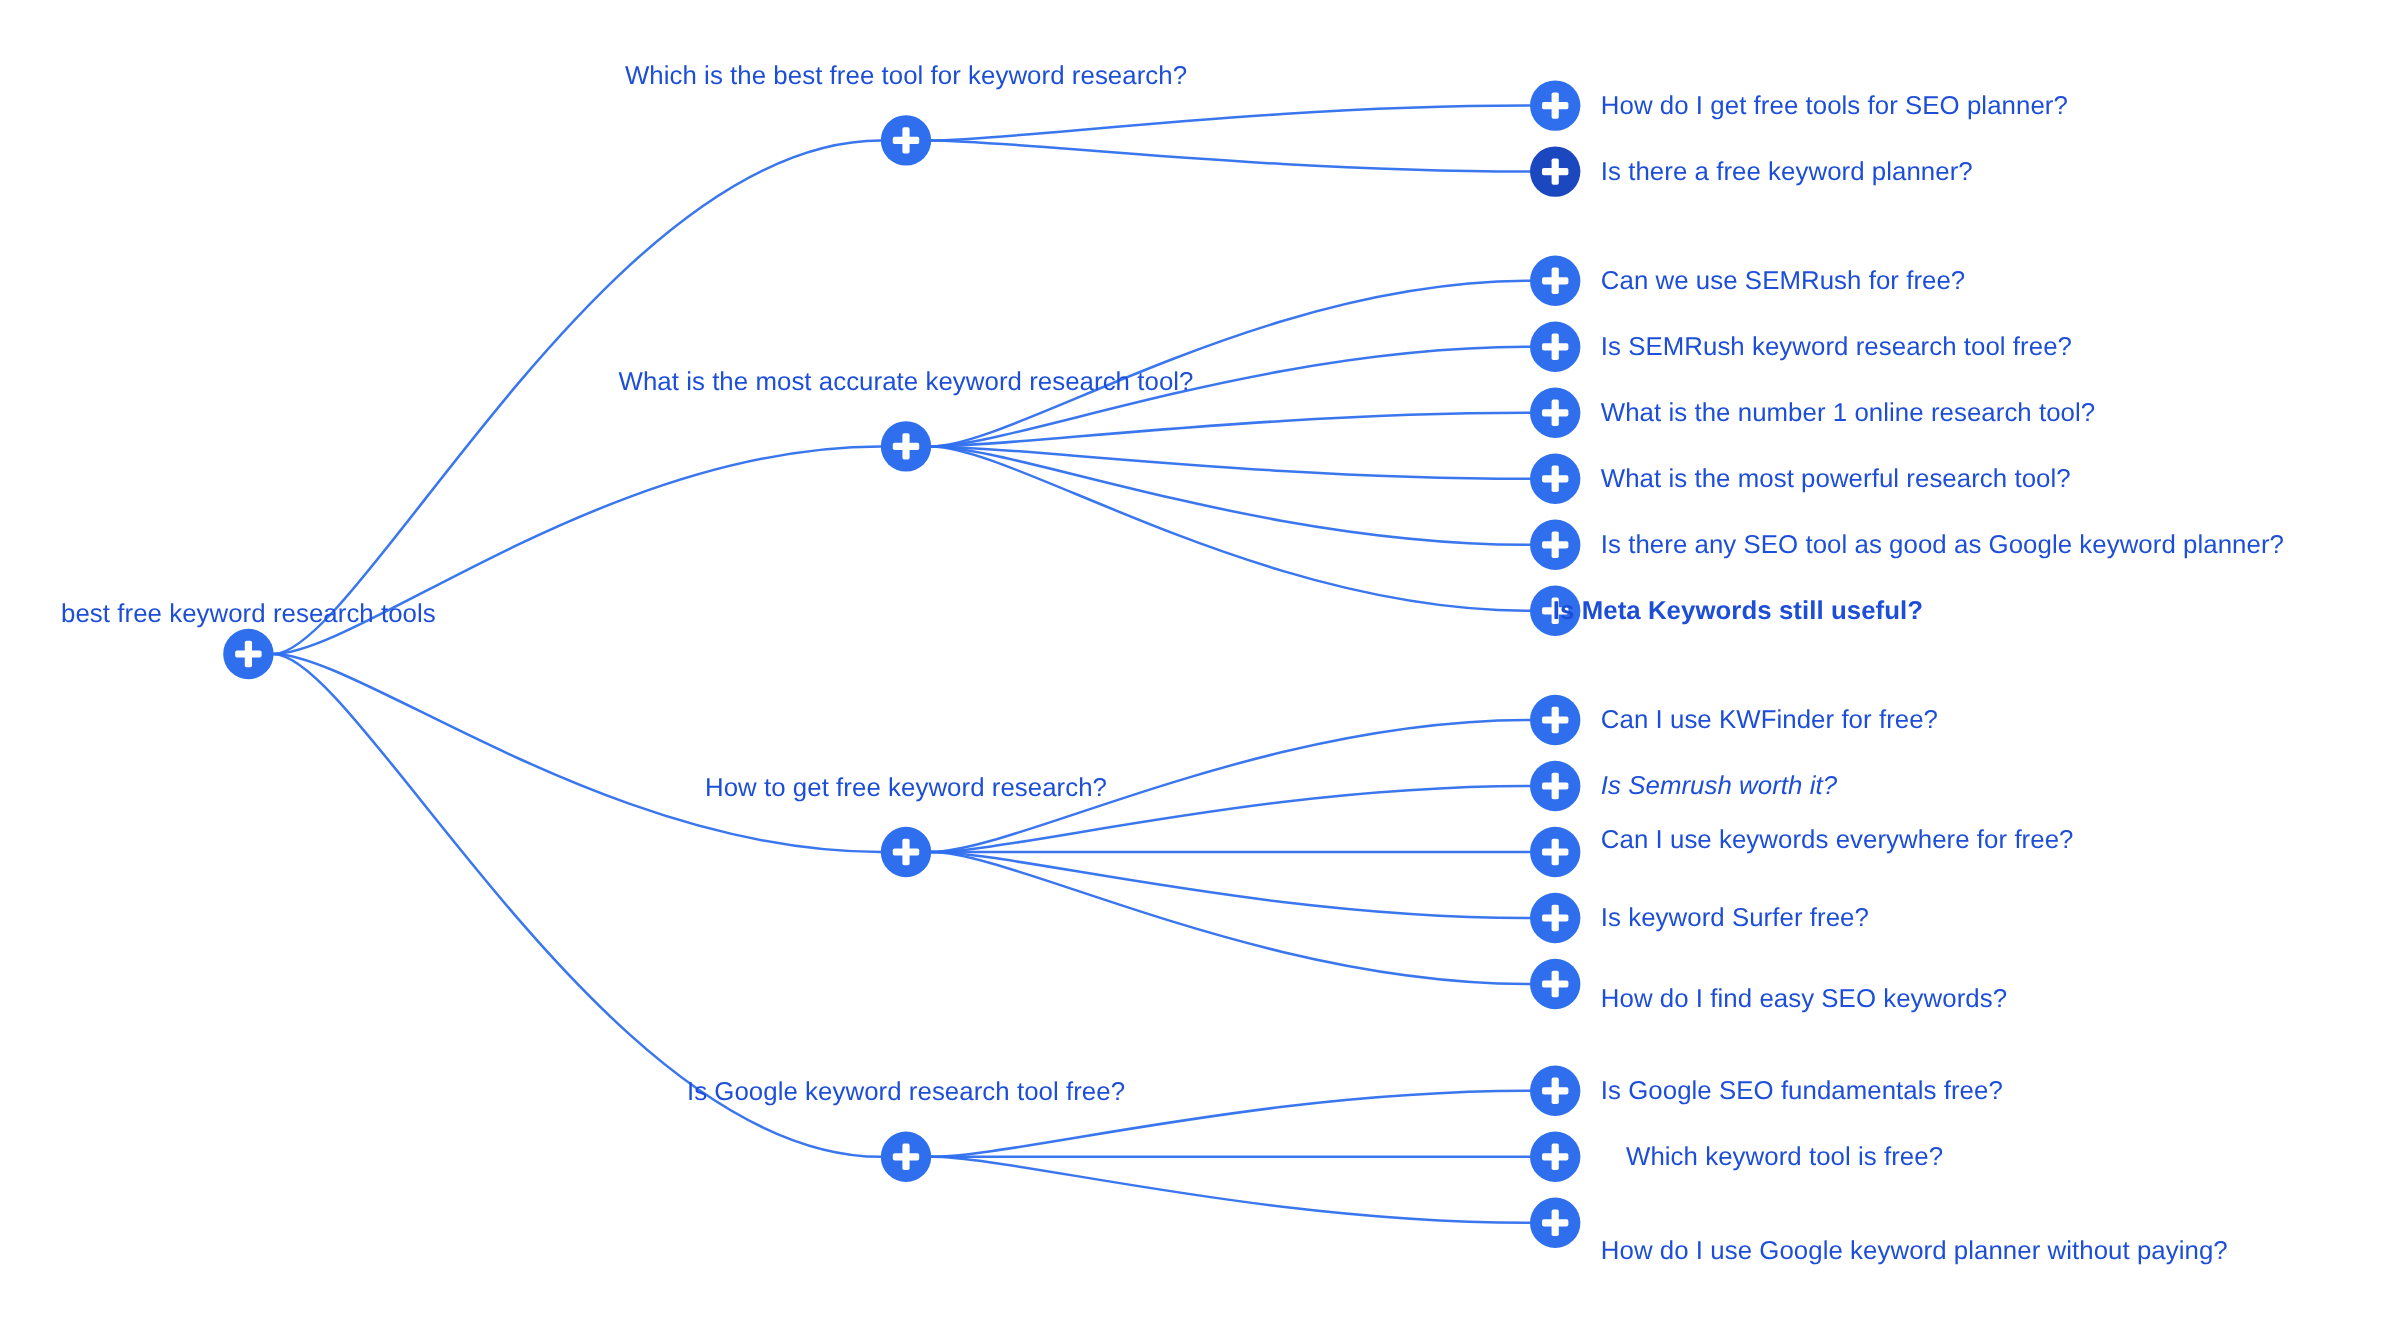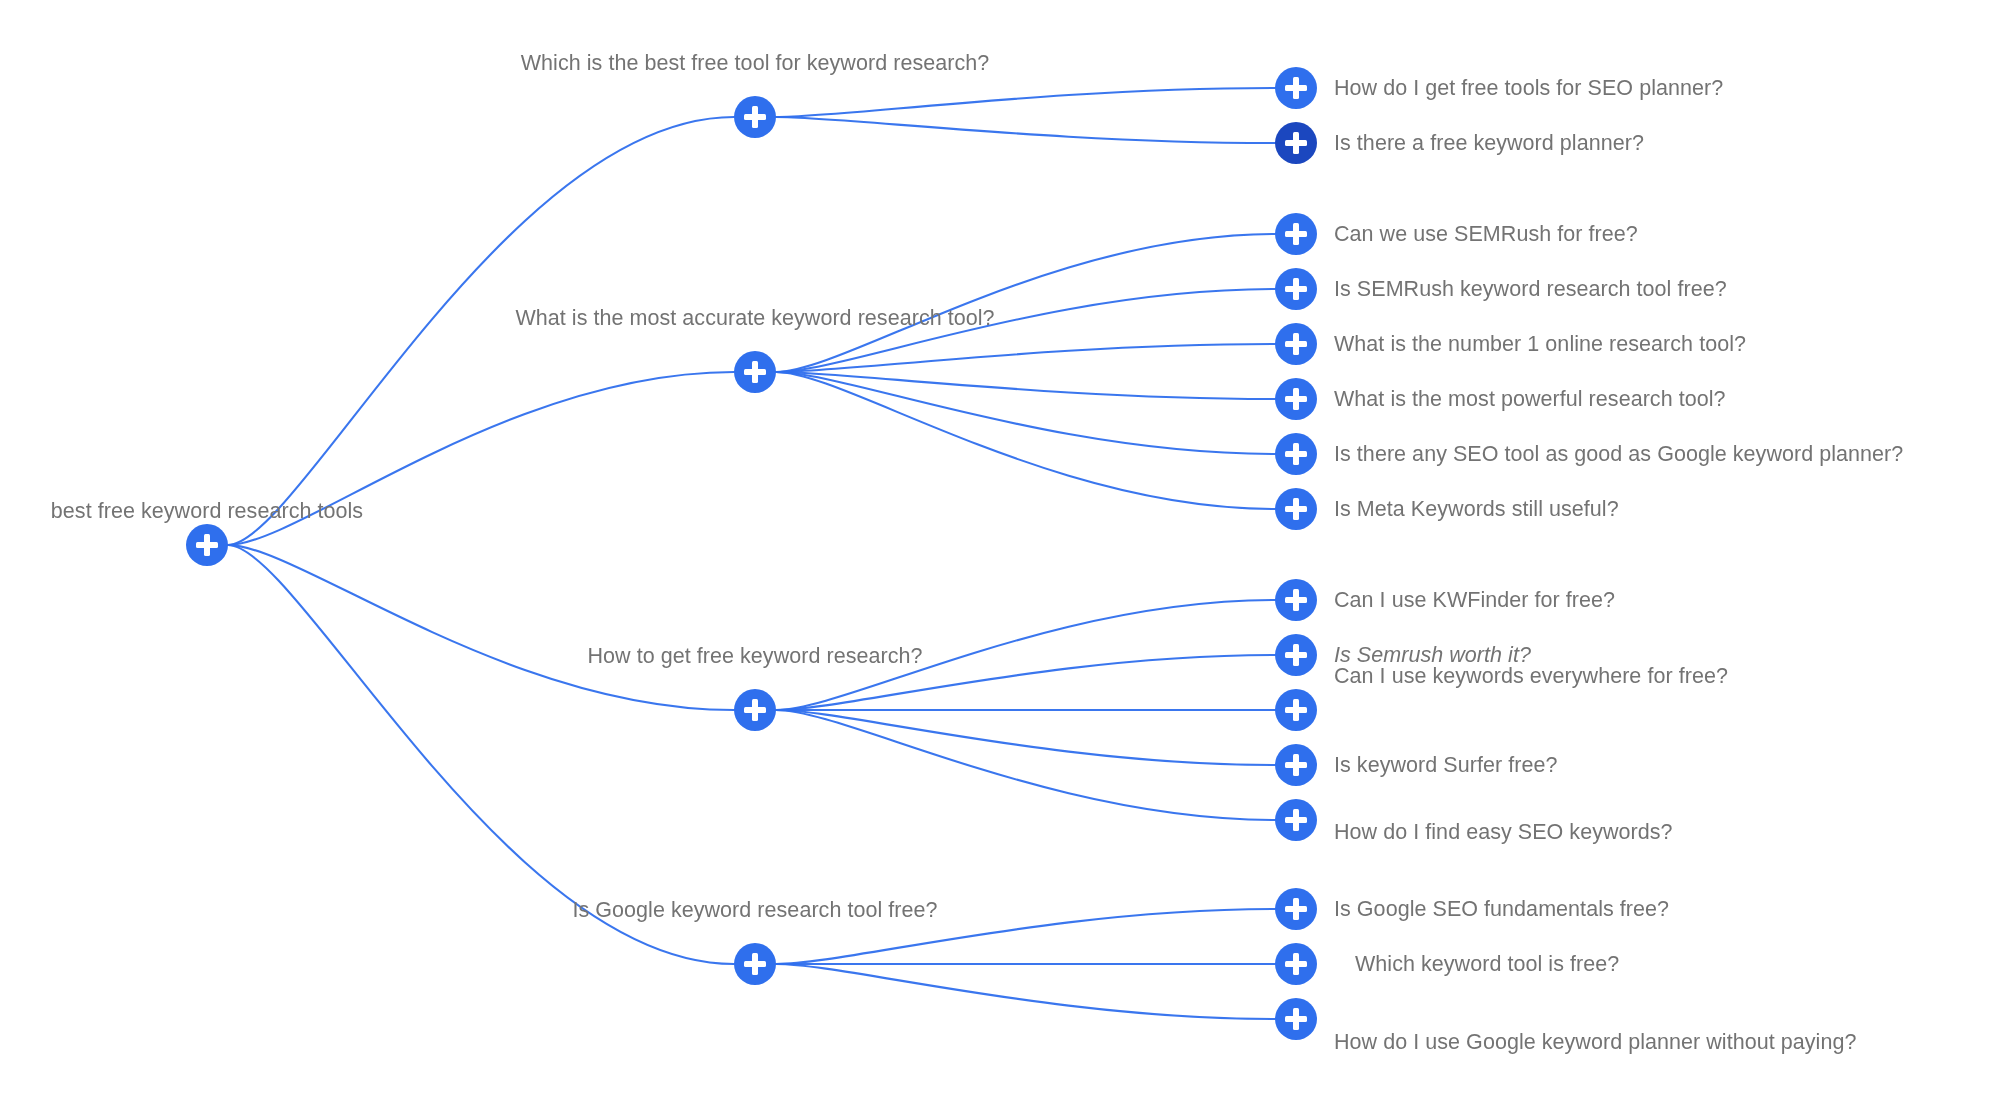--- a/index.html
+++ b/index.html
@@ -60,21 +60,21 @@
     height: 5.6px;
   }
   .node .plus-v {
     left: 18.2px;
     top: 10px;
     width: 5.6px;
     height: 22px;
   }
   .label {
     position: absolute;
-    color: #737373;
+    color: #1d4ed8;
     font-size: 21.5px;
     line-height: 26px;
     letter-spacing: 0.05px;
     white-space: nowrap;
     font-weight: 400;
   }
   .label.leaf-label {
     transform: translateY(-50%);
   }
   .label.branch-label,
@@ -156,41 +156,41 @@
       <div class="label leaf-label" style="left: 1334px; top: 399px;">What is the most powerful research tool?</div>
       <div class="node" style="left: 1275px; top: 433px;">
         <span class="plus-h"></span>
         <span class="plus-v"></span>
       </div>
       <div class="label leaf-label" style="left: 1334px; top: 454px;">Is there any SEO tool as good as Google keyword planner?</div>
       <div class="node" style="left: 1275px; top: 488px;">
         <span class="plus-h"></span>
         <span class="plus-v"></span>
       </div>
-      <div class="label leaf-label" style="left: 1334px; top: 509px;">Is Meta Keywords still useful?</div>
+      <div class="label leaf-label" style="left: 1294px; top: 509px; font-weight: bold;">Is Meta Keywords still useful?</div>
       <div class="node" style="left: 734px; top: 689px;">
         <span class="plus-h"></span>
         <span class="plus-v"></span>
       </div>
       <div class="label branch-label" style="left: 755px; top: 669px;">How to get free keyword research?</div>
       <div class="node" style="left: 1275px; top: 579px;">
         <span class="plus-h"></span>
         <span class="plus-v"></span>
       </div>
       <div class="label leaf-label" style="left: 1334px; top: 600px;">Can I use KWFinder for free?</div>
       <div class="node" style="left: 1275px; top: 634px;">
         <span class="plus-h"></span>
         <span class="plus-v"></span>
       </div>
       <div class="label leaf-label" style="left: 1334px; top: 655px; font-style: italic;">Is Semrush worth it?</div>
       <div class="node" style="left: 1275px; top: 689px;">
         <span class="plus-h"></span>
         <span class="plus-v"></span>
       </div>
-      <div class="label leaf-label" style="left: 1334px; top: 676px;">Can I use keywords everywhere for free?</div>
+      <div class="label leaf-label" style="left: 1334px; top: 700px;">Can I use keywords everywhere for free?</div>
       <div class="node" style="left: 1275px; top: 744px;">
         <span class="plus-h"></span>
         <span class="plus-v"></span>
       </div>
       <div class="label leaf-label" style="left: 1334px; top: 765px;">Is keyword Surfer free?</div>
       <div class="node" style="left: 1275px; top: 799px;">
         <span class="plus-h"></span>
         <span class="plus-v"></span>
       </div>
       <div class="label leaf-label" style="left: 1334px; top: 832px; text-align: right;">How do I find easy SEO keywords?</div>

